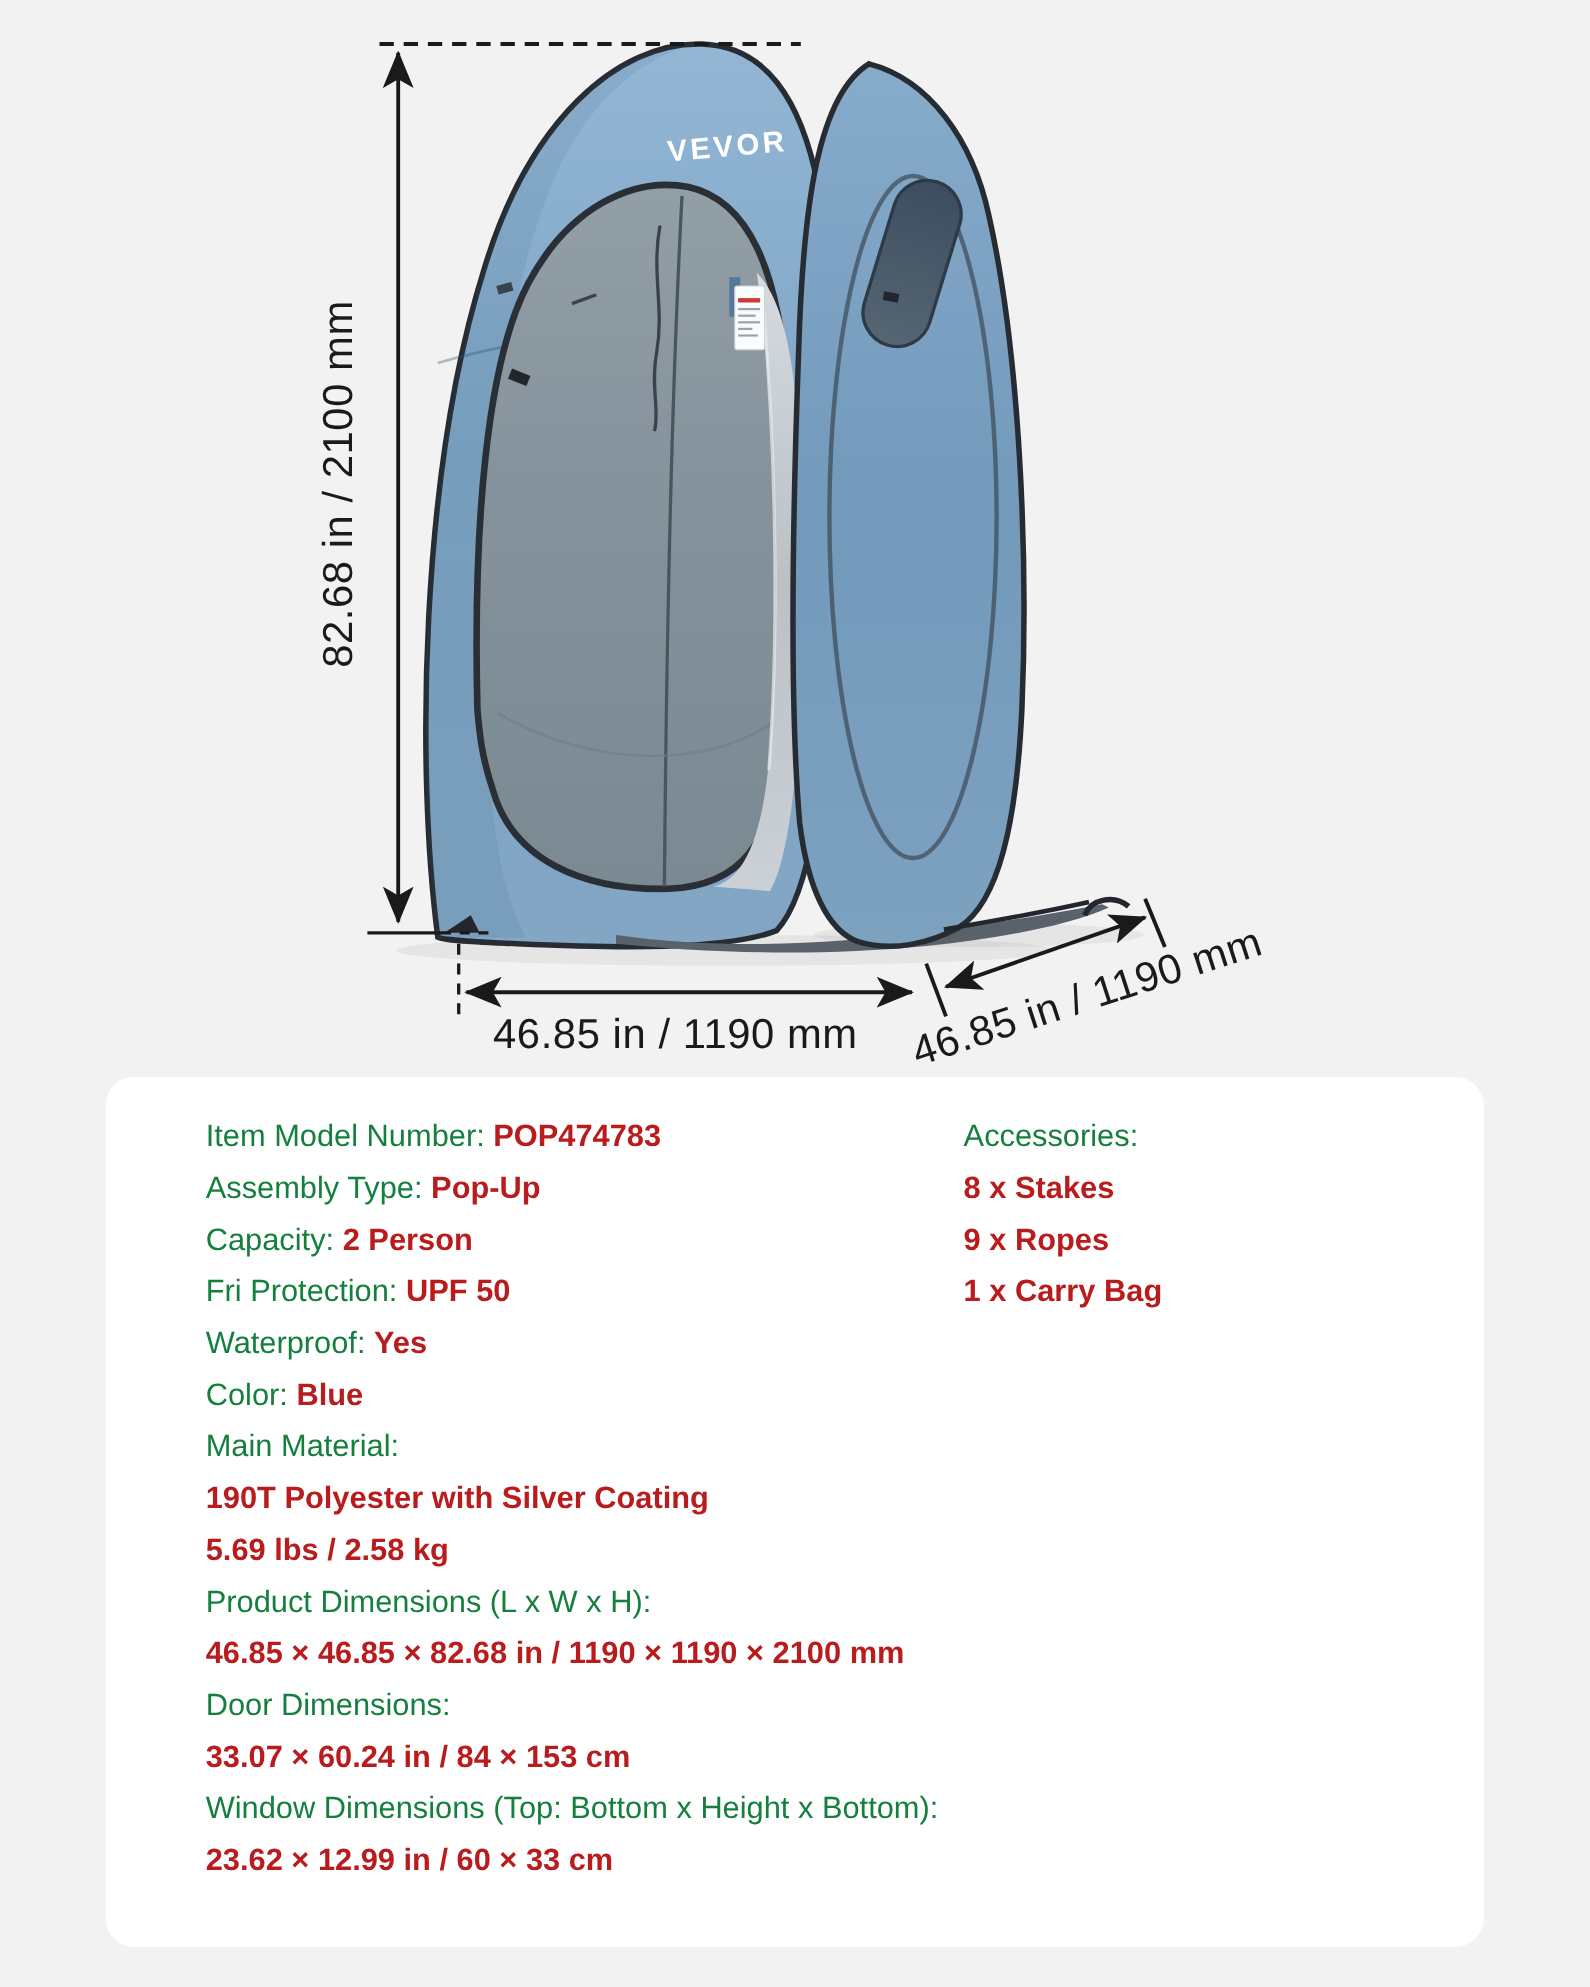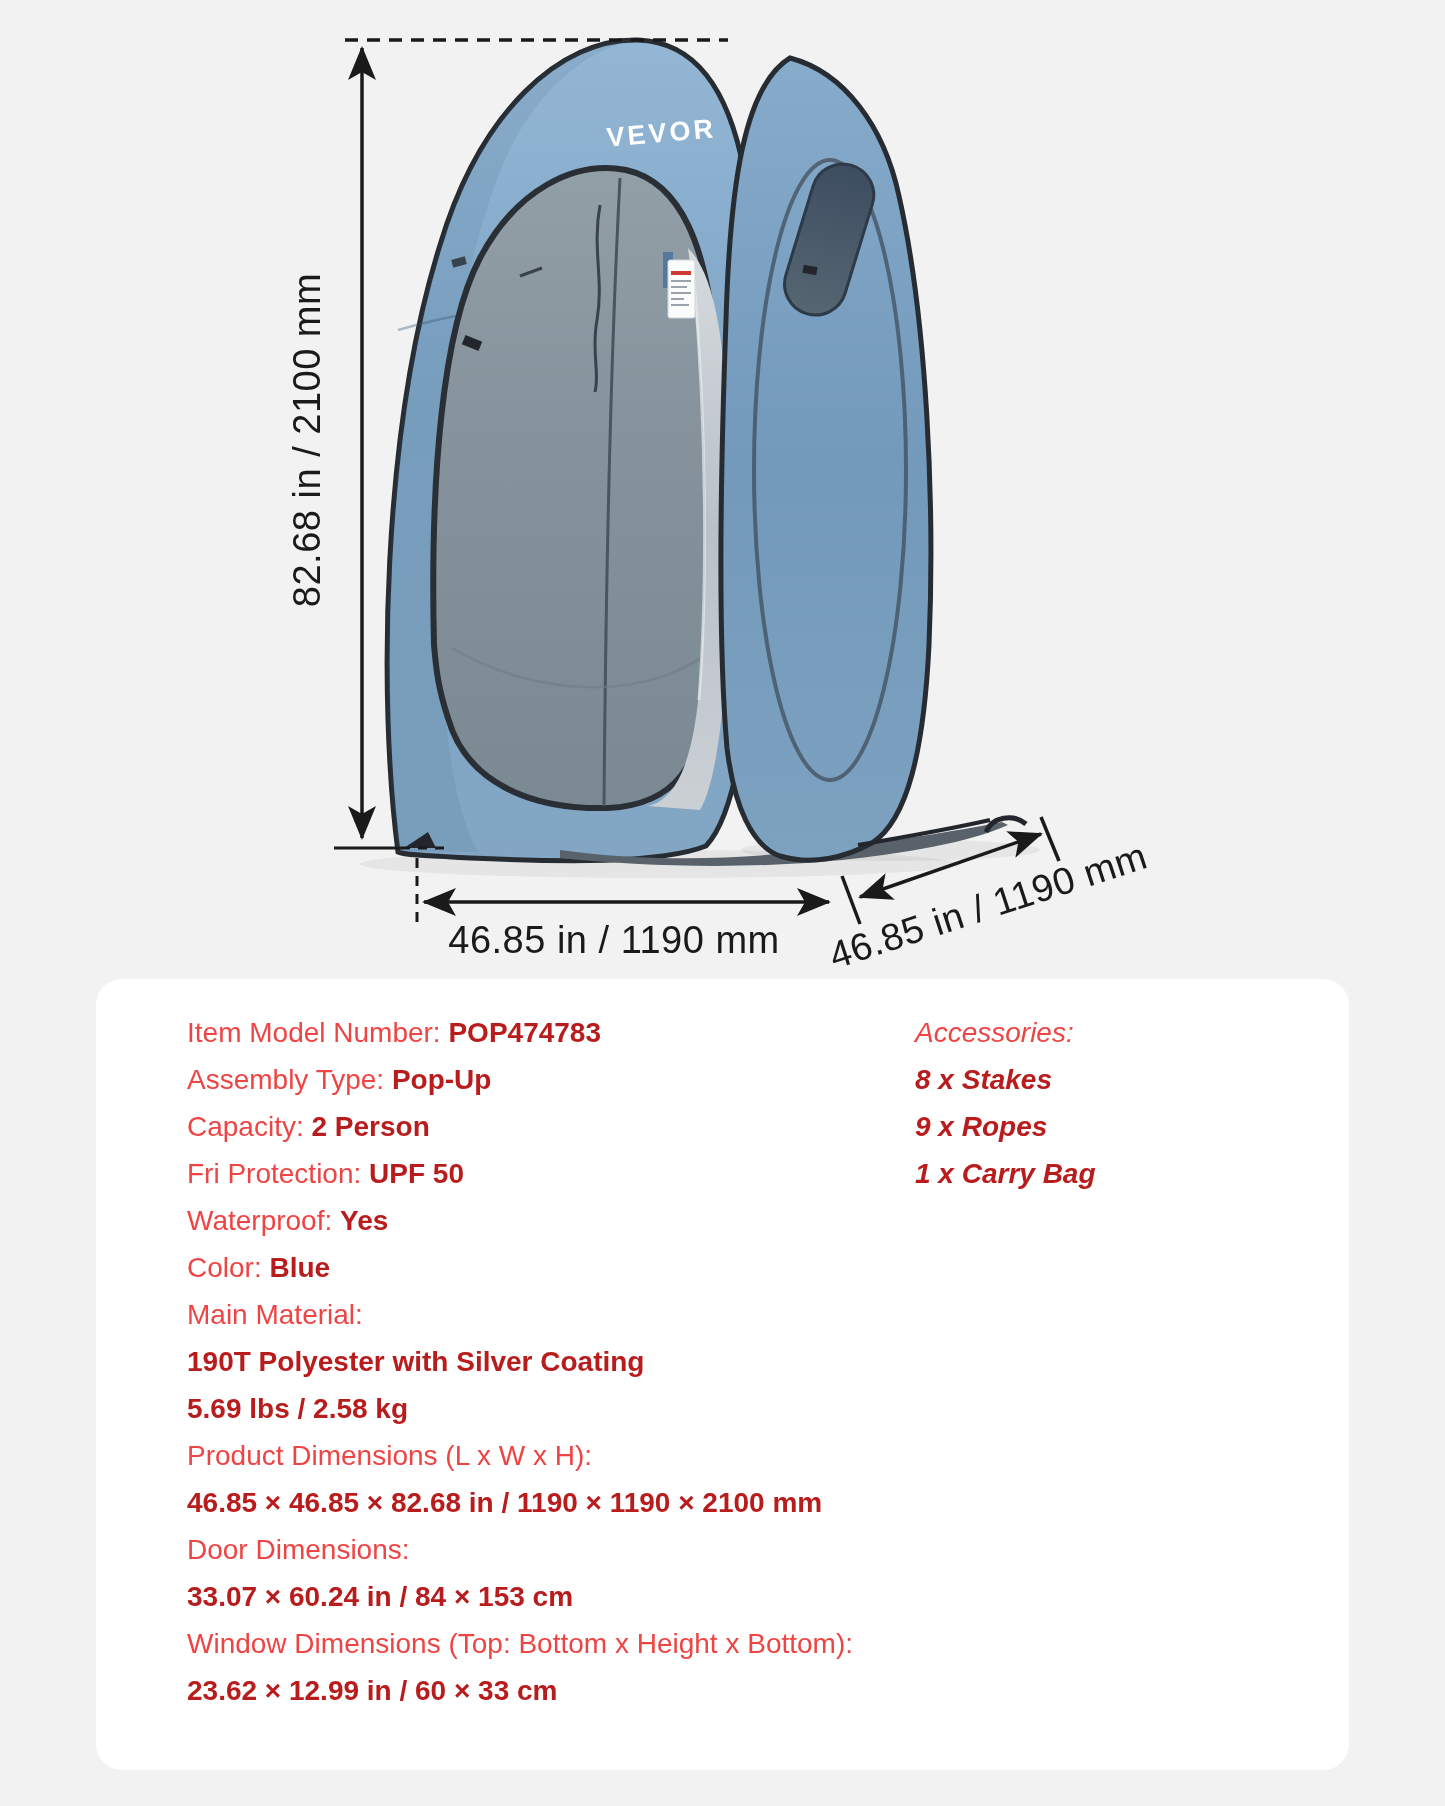--- a/index.html
+++ b/index.html
@@ -12,23 +12,23 @@
   .hero{position:absolute;left:0;top:0;width:1445px;height:978px;}
   .dim-label{font-size:38px;fill:#1a1a1a;letter-spacing:.5px;}
   .logo-text{font-size:27px;font-weight:bold;fill:#ffffff;letter-spacing:3px;}
 
   .card{
     position:absolute;left:96px;top:979px;width:1253px;height:791px;
     background:#ffffff;border-radius:26px;
   }
   .col{position:absolute;top:30px;}
   .col-left{left:91px;width:720px;}
-  .col-right{left:819px;width:400px;font-style:italic;}
+  .col-right{left:780px;width:400px;}
   .row{font-size:28px;line-height:47px;white-space:nowrap;}
-  .lbl{color:#ef4444;}
+  .lbl{color:#15803d;}
   .val{color:#b91c1c;font-weight:bold;}
 </style>
 </head>
 <body>
 
 <svg class="hero" viewBox="0 0 1445 978">
   <defs>
     <linearGradient id="gBlue" x1="0" y1="0" x2="0" y2="1">
       <stop offset="0" stop-color="#93b6d4"></stop>
       <stop offset="0.45" stop-color="#7fa5c6"></stop>

